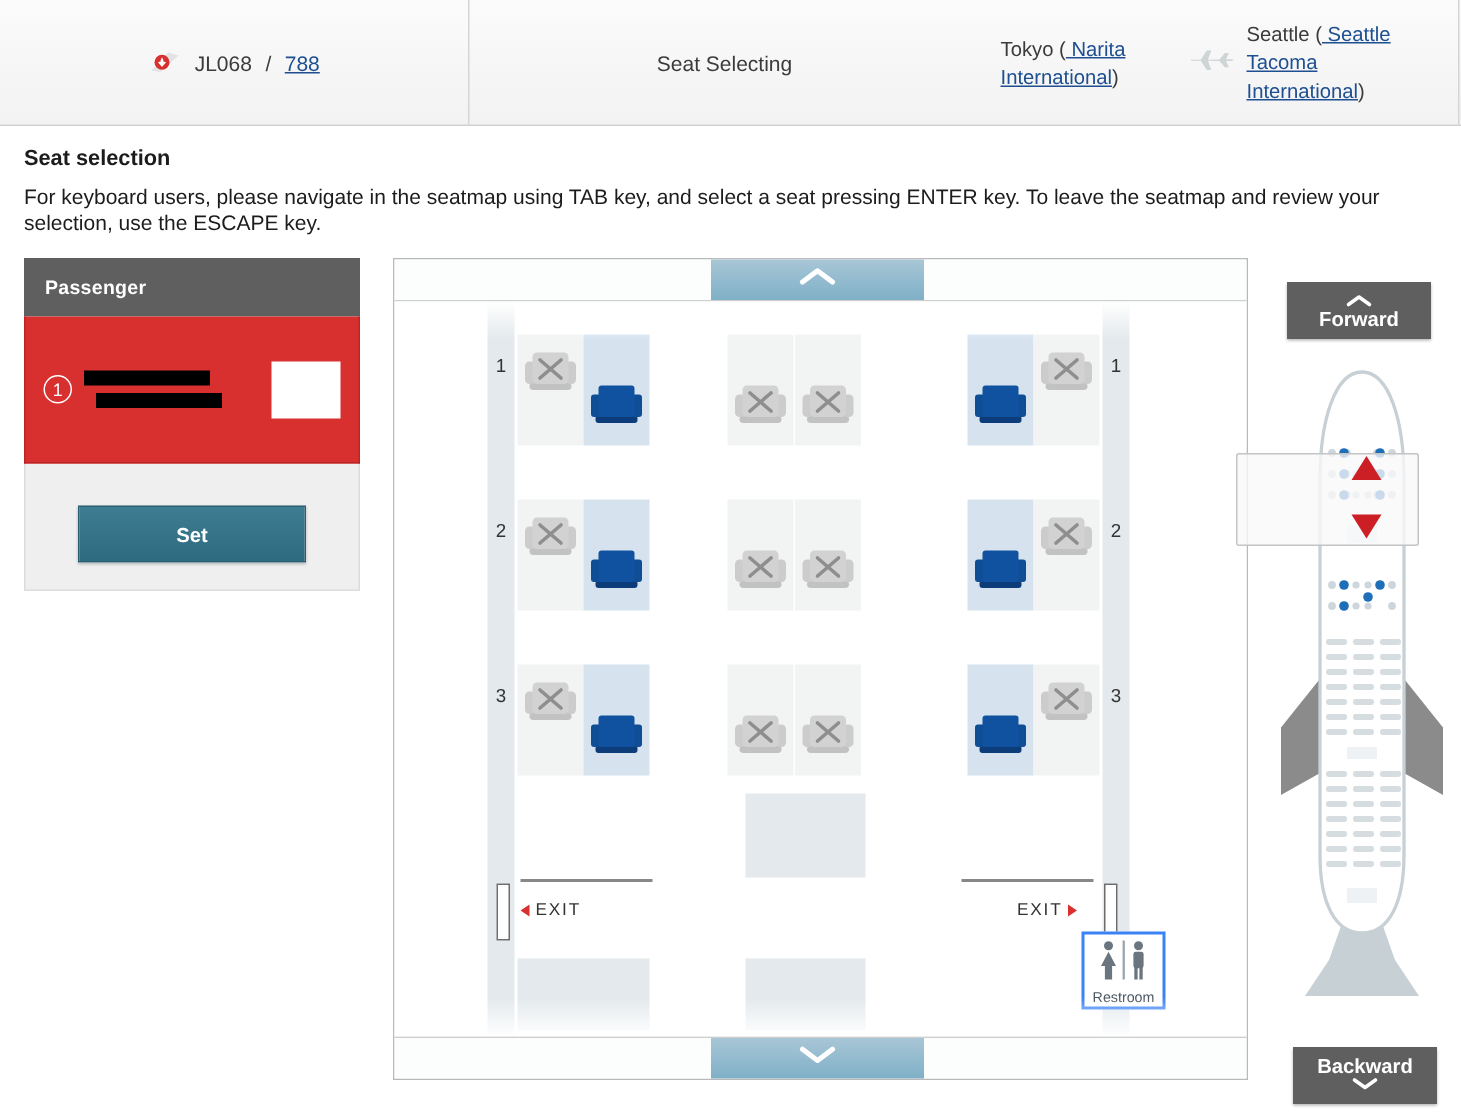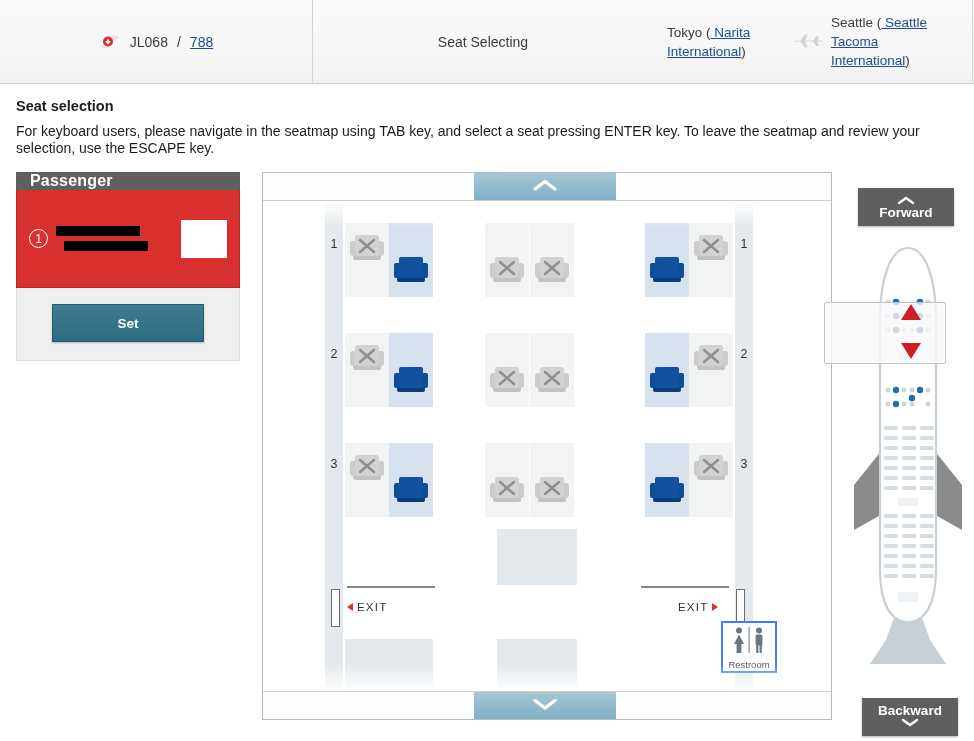--- a/index.html
+++ b/index.html
@@ -83,23 +83,23 @@
     padding: 15px 16px 0 16px;
     gap: 0;
     align-items: flex-start;
   }
 
   
   .pax-panel { width: 224px; flex: 0 0 224px; }
   .pax-head {
     background: #5f5f5f;
     color: #ffffff;
-    font-size: 16px;
+    font-size: 13px;
     font-weight: bold;
-    padding: 0 14px;
+    padding: 12px 14px;
     letter-spacing: .2px;
   }
   .pax-row {
     background: #d8302f;
     border: 1px solid #bb2524;
     border-top: none;
     height: 98px;
     display: flex;
     align-items: center;
     padding: 0 12px;
@@ -128,21 +128,21 @@
   .redact.r2 { width: 84px; margin-left: 8px; margin-bottom: 0; }
   .pax-box {
     width: 46px; height: 38px;
     background: #ffffff;
     flex: 0 0 46px;
   }
   .pax-foot {
     background: #efefef;
     border: 1px solid #dcdcdc;
     border-top: none;
-    padding: 16px 0 18px 0;
+    padding: 28px 0 18px 0;
     display: flex;
     justify-content: center;
   }
   .set-btn {
     width: 152px; height: 38px;
     background: linear-gradient(to bottom, #3d7c91 0%, #2f6b80 100%);
     border: 1px solid #2a5f73;
     color: #ffffff;
     font-size: 13.5px;
     font-weight: bold;

